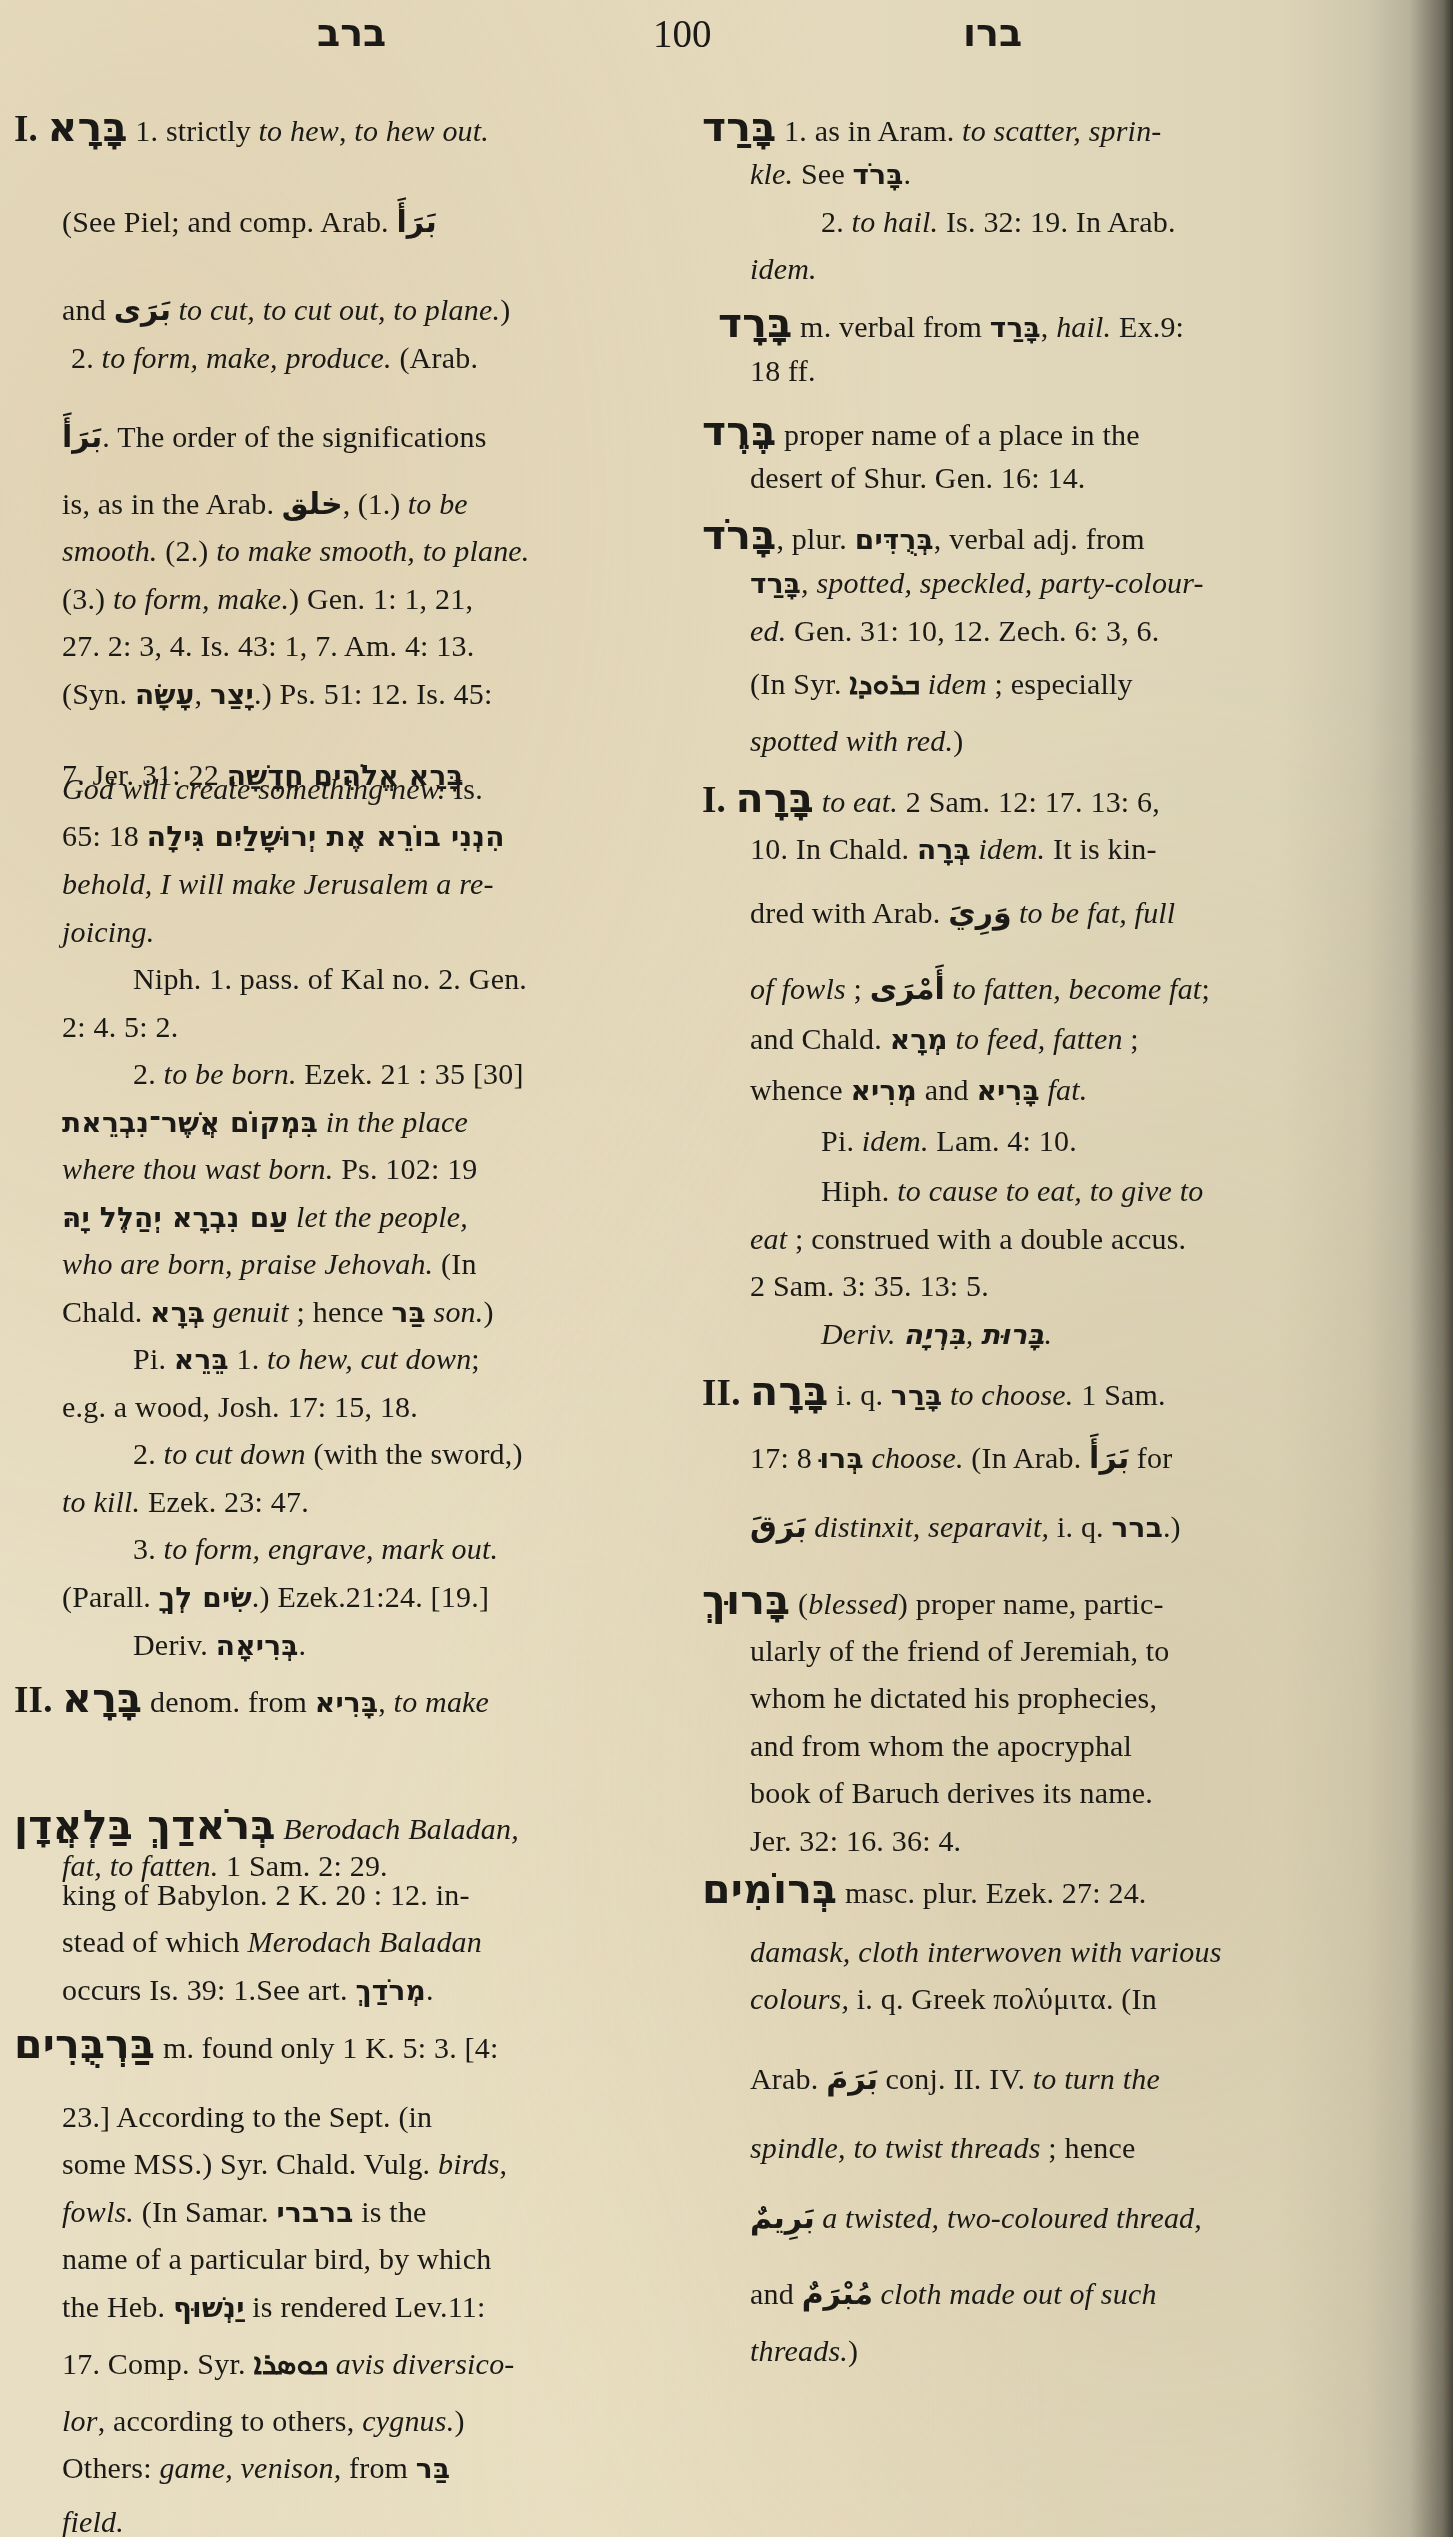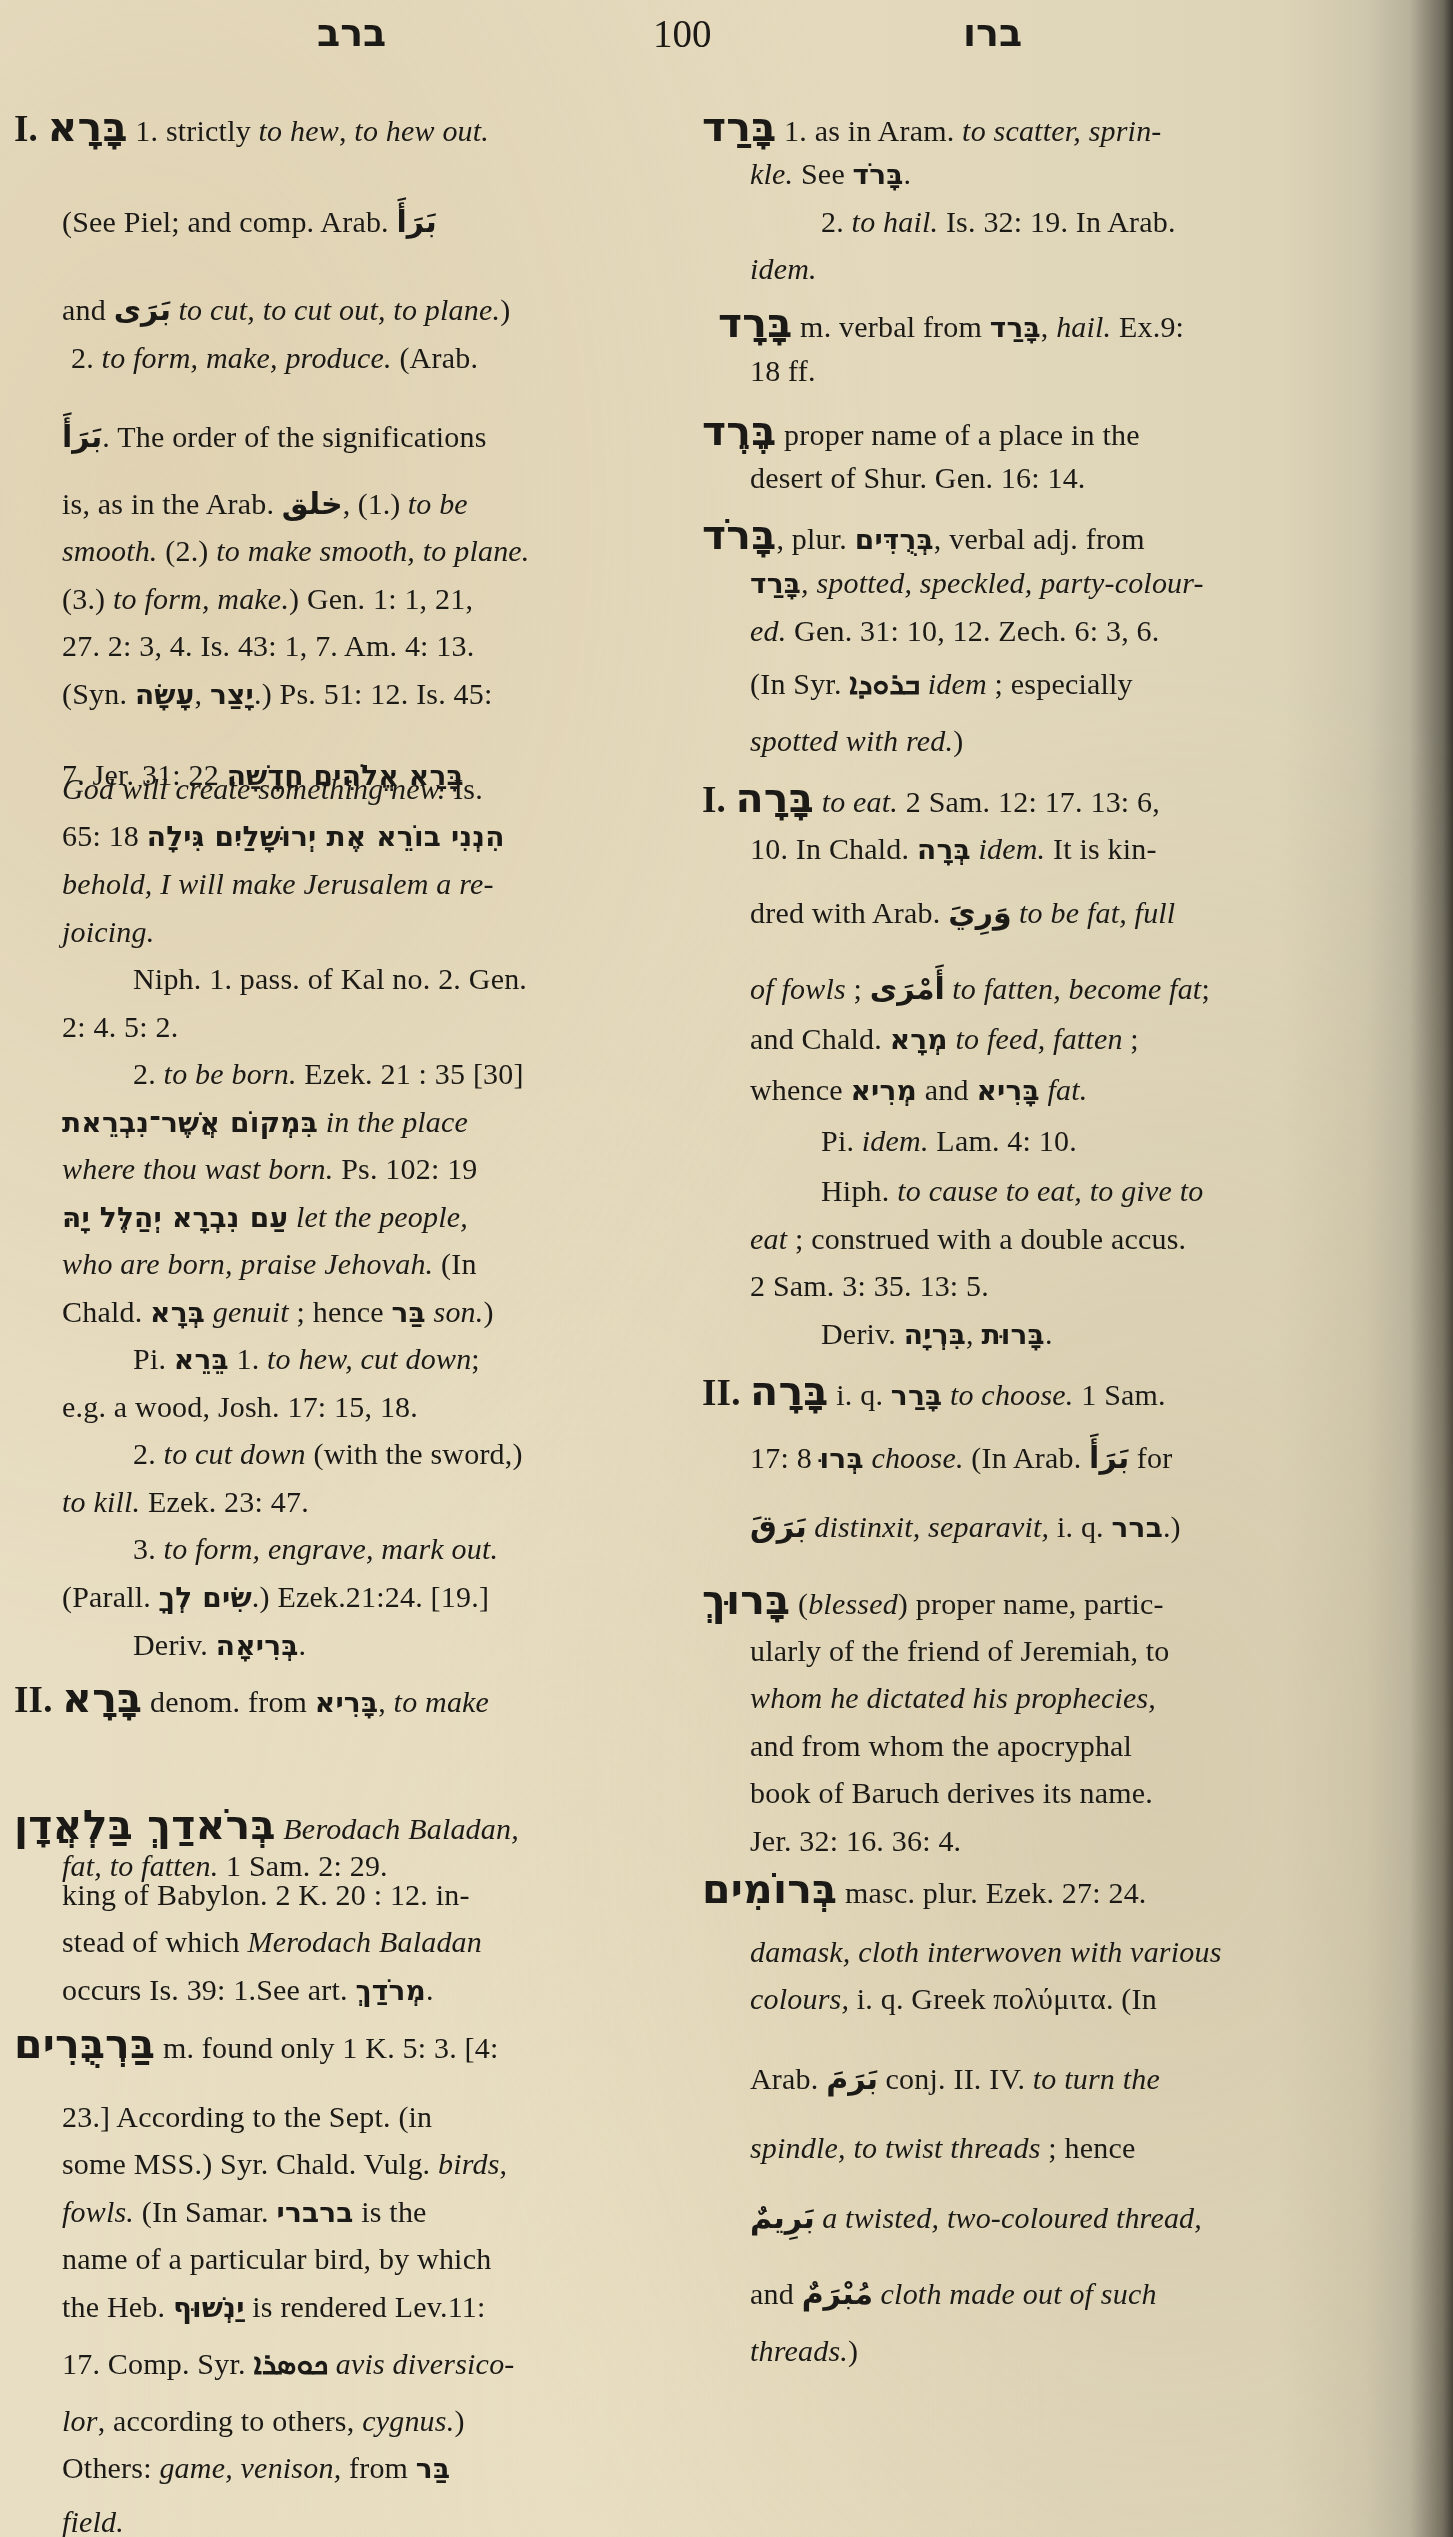--- a/index.html
+++ b/index.html
@@ -119,27 +119,27 @@
       <div class="line " style="top: 684px;"><span class="roman">I. </span><span class="heb head">בָּרָה</span><span class="it"> to eat.</span><span>  2 Sam. 12: 17.   13: 6,</span></div>
       <div class="line hang" style="top: 735px;"><span>10.  In Chald. </span><span class="heb inl">בְּרָה</span><span class="it">  idem.</span><span>  It  is  kin-</span></div>
       <div class="line hang" style="top: 799px;"><span>dred with Arab. </span><span class="arab">وَرِيَ</span><span class="it">  to be fat,  full</span></div>
       <div class="line hang" style="top: 875px;"><span class="it">of fowls</span><span> ; </span><span class="arab">أَمْرَى</span><span class="it"> to fatten, become fat</span><span>;</span></div>
       <div class="line hang" style="top: 925px;"><span>and   Chald.  </span><span class="heb inl">מְרָא</span><span class="it">  to  feed,  fatten</span><span> ;</span></div>
       <div class="line hang" style="top: 976px;"><span>whence </span><span class="heb inl">מְרִיא</span><span> and </span><span class="heb inl">בָּרִיא</span><span class="it"> fat.</span></div>
       <div class="line sub" style="top: 1027px;"><span>Pi. </span><span class="it">idem.</span><span>  Lam. 4: 10.</span></div>
       <div class="line sub" style="top: 1077px;"><span>Hiph. </span><span class="it">to  cause to  eat,   to  give  to</span></div>
       <div class="line hang" style="top: 1125px;"><span class="it">eat</span><span> ;  construed with a double accus.</span></div>
       <div class="line hang" style="top: 1172px;"><span>2 Sam. 3: 35.  13: 5.</span></div>
-      <div class="line sub" style="top: 1220px;"><span>Deriv. </span><span class="heb inl">בִּרְיָה</span><span>, </span><span class="heb inl">בָּרוּת</span><span>.</span></div>
+      <div class="line sub" style="top: 1220px; font-style: italic;"><span>Deriv. </span><span class="heb inl">בִּרְיָה</span><span>, </span><span class="heb inl">בָּרוּת</span><span>.</span></div>
       <div class="line " style="top: 1277px;"><span class="roman">II. </span><span class="heb head">בָּרָה</span><span>  i. q. </span><span class="heb inl">בָּרַר</span><span class="it">  to  choose.</span><span>  1 Sam.</span></div>
       <div class="line hang" style="top: 1344px;"><span>17: 8 </span><span class="heb inl">בְּרוּ</span><span class="it"> choose.</span><span> (In  Arab. </span><span class="arab">بَرَأَ</span><span>  for</span></div>
       <div class="line hang" style="top: 1413px;"><span class="arab">بَرَقَ</span><span class="it"> distinxit, separavit,</span><span> i. q. </span><span class="heb inl">ברר</span><span>.)</span></div>
       <div class="line " style="top: 1486px;"><span class="heb head">בָּרוּךְ</span><span>  (</span><span class="it">blessed</span><span>) proper  name, partic-</span></div>
       <div class="line hang" style="top: 1537px;"><span>ularly of the friend of Jeremiah, to</span></div>
-      <div class="line hang" style="top: 1584px; font-style: italic;"><span>whom he dictated  his  prophecies,</span></div>
+      <div class="line hang" style="top: 1584px;"><span>whom he dictated  his  prophecies,</span></div>
       <div class="line hang" style="top: 1632px;"><span>and  from   whom  the   apocryphal</span></div>
       <div class="line hang" style="top: 1679px;"><span>book of Baruch  derives  its  name.</span></div>
       <div class="line hang" style="top: 1727px;"><span>Jer. 32: 16. 36: 4.</span></div>
       <div class="line " style="top: 1775px;"><span class="heb head">בְּרוֹמִים</span><span>   masc. plur.  Ezek.  27:  24.</span></div>
       <div class="line hang" style="top: 1838px;"><span class="it">damask, cloth interwoven with various</span></div>
       <div class="line hang" style="top: 1885px;"><span class="it">colours,</span><span>  i. q.  Greek  </span><span class="grk">πολύμιτα</span><span>.  (In</span></div>
       <div class="line hang" style="top: 1965px;"><span>Arab. </span><span class="arab">بَرَمَ</span><span>  conj. II. IV.  </span><span class="it">to  turn the</span></div>
       <div class="line hang" style="top: 2034px;"><span class="it">spindle,  to   twist   threads</span><span> ;   hence</span></div>
       <div class="line hang" style="top: 2104px;"><span class="arab">بَرِيمٌ</span><span class="it"> a twisted, two-coloured thread,</span></div>
       <div class="line hang" style="top: 2180px;"><span>and </span><span class="arab">مُبْرَمٌ</span><span class="it"> cloth  made  out  of  such</span></div>

